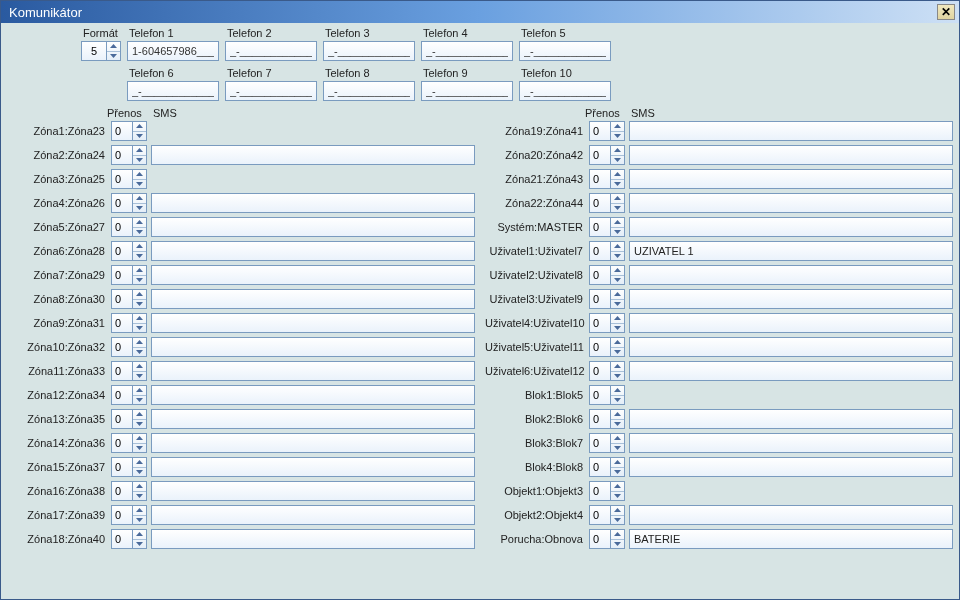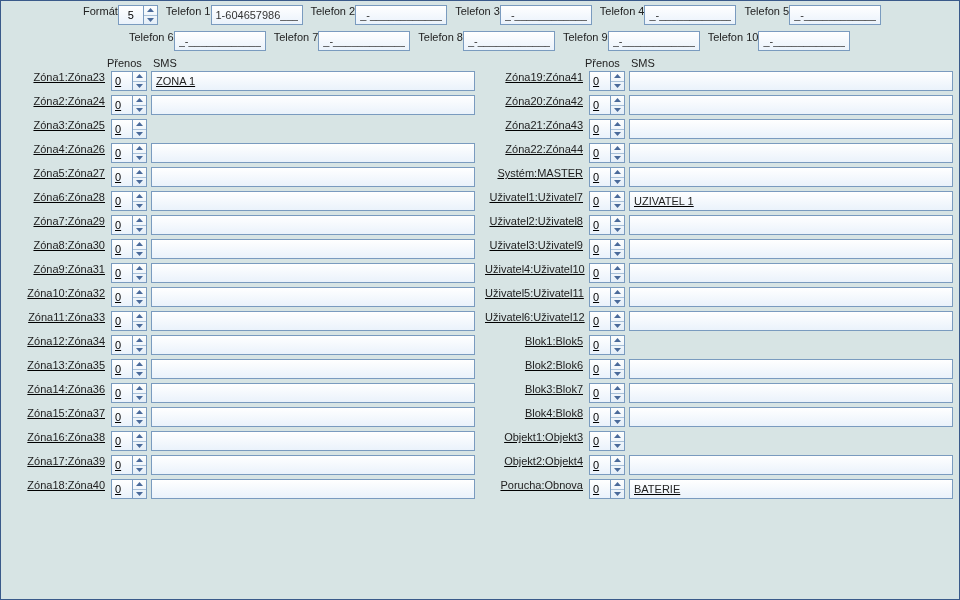--- a/index.html
+++ b/index.html
@@ -5,46 +5,52 @@
   * { box-sizing: border-box; margin: 0; padding: 0; }
   html, body { width: 960px; height: 600px; font-family: Tahoma, Arial, sans-serif; font-size: 11px; background: #fff; }
   .window { width: 960px; height: 600px; border: 1px solid #3a5a8a; background: #d7e4e4; display: flex; flex-direction: column; }
   .titlebar { height: 22px; background: linear-gradient(to right, #2a5aa0 0%, #6aa0e0 50%, #cde0f5 100%); color: #fff; display: flex; align-items: center; padding: 0 4px; }
   .titlebar-title { flex: 1; font-size: 13px; padding-left: 4px; }
   .close-btn { width: 18px; height: 16px; background: linear-gradient(#f0e8c0,#e0d4a0); border: 1px solid #888; color: #000; font-weight: bold; font-size: 12px; display: flex; align-items: center; justify-content: center; cursor: pointer; }
   .content { flex: 1; padding: 4px 6px; overflow: hidden; }
 
   .tel-area { margin-left: 74px; }
   .tel-row { display: flex; align-items: flex-end; gap: 6px; margin-bottom: 6px; }
-  .tel-group { display: flex; flex-direction: row; }
+  .tel-group { display: flex; flex-direction: column; }
   .tel-label { font-size: 11px; color: #222; margin-bottom: 2px; padding-left: 2px; }
   .fmt-spin { display: flex; align-items: center; }
   .fmt-spin input { width: 26px; height: 20px; border: 1px solid #7a9bbf; background: linear-gradient(#fff,#eaf2fb); text-align: center; font-size: 11px; }
   .spinbtns { width: 14px; height: 20px; display: flex; flex-direction: column; border: 1px solid #7a9bbf; border-left: none; background: linear-gradient(#fdfefe,#e4eef8); }
   .spinbtns div { flex: 1; display: flex; align-items: center; justify-content: center; cursor: pointer; }
   .spinbtns div + div { border-top: 1px solid #a8c0d8; }
   .spinbtns svg { width: 7px; height: 4px; }
   .tel-input { width: 92px; height: 20px; border: 1px solid #7a9bbf; background: linear-gradient(#fff,#eaf2fb); padding: 0 4px; font-size: 11px; color: #333; }
 
   .columns { display: flex; gap: 10px; margin-top: 2px; }
   .col { flex: 1; }
   .col-head { display: flex; font-size: 11px; color: #222; margin-bottom: 2px; }
   .col-head .hlabel1 { width: 100px; }
   .col-head .hprenos { width: 46px; }
   .col-head .hsms { }
-  .row { display: flex; margin-bottom: 4px; gap: 4px; text-decoration: underline; }
+  .row { display: flex; align-items: center; margin-bottom: 4px; gap: 4px; }
   .row-label { width: 100px; text-align: right; font-size: 11px; color: #222; padding-right: 2px; white-space: nowrap; }
   .prenos-spin { display: flex; align-items: center; }
   .prenos-spin input { width: 22px; height: 20px; border: 1px solid #7a9bbf; background: linear-gradient(#fff,#eaf2fb); text-align: left; padding-left: 3px; font-size: 11px; }
   .sms-input { flex: 1; height: 20px; border: 1px solid #7a9bbf; background: linear-gradient(#fff,#eaf2fb); padding: 0 4px; font-size: 11px; color: #222; }
 </style>
 </head>
 <body>
 
 <div class="window">
+  <div class="titlebar">
+    <div class="titlebar-title">Komunikátor</div>
+    <div class="close-btn">
+      <span>✕</span>
+    </div>
+  </div>
 
   <div class="content">
 
     <div class="tel-area">
       <div class="tel-row">
         <div class="tel-group">
           <div class="tel-label">Formát</div>
           <div class="fmt-spin">
             <input type="text" value="5" style="">
             <div class="spinbtns">
@@ -124,21 +130,20 @@
                     <polygon points="3.5,0 7,4 0,4" fill="#4a6a9a"></polygon>
                   </svg>
                 </div>
                 <div>
                   <svg viewBox="0 0 7 4">
                     <polygon points="0,0 7,0 3.5,4" fill="#4a6a9a"></polygon>
                   </svg>
                 </div>
               </div>
             </div>
-            <input type="text" class="sms-input" value="ZONA 1" style="">
           </div>
           <div class="row">
             <div class="row-label">Zóna2:Zóna24</div>
             <div class="prenos-spin">
               <input type="text" value="0" style="">
               <div class="spinbtns">
                 <div>
                   <svg viewBox="0 0 7 4">
                     <polygon points="3.5,0 7,4 0,4" fill="#4a6a9a"></polygon>
                   </svg>

